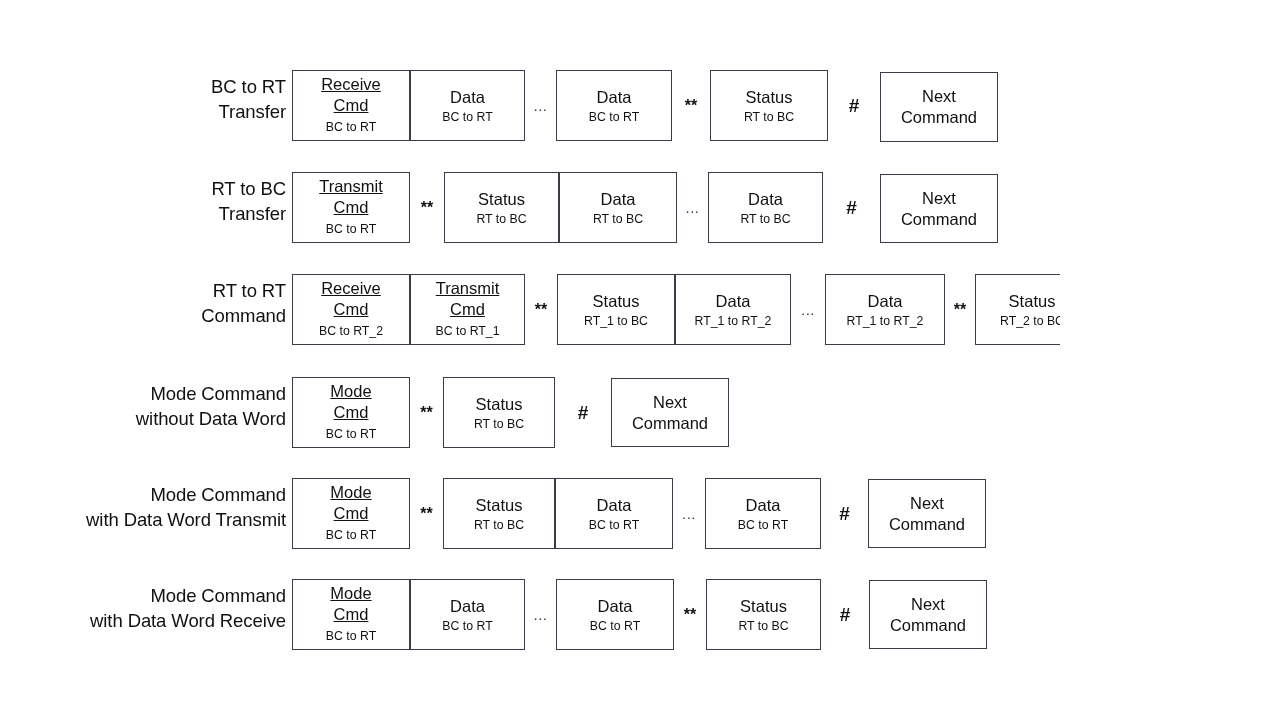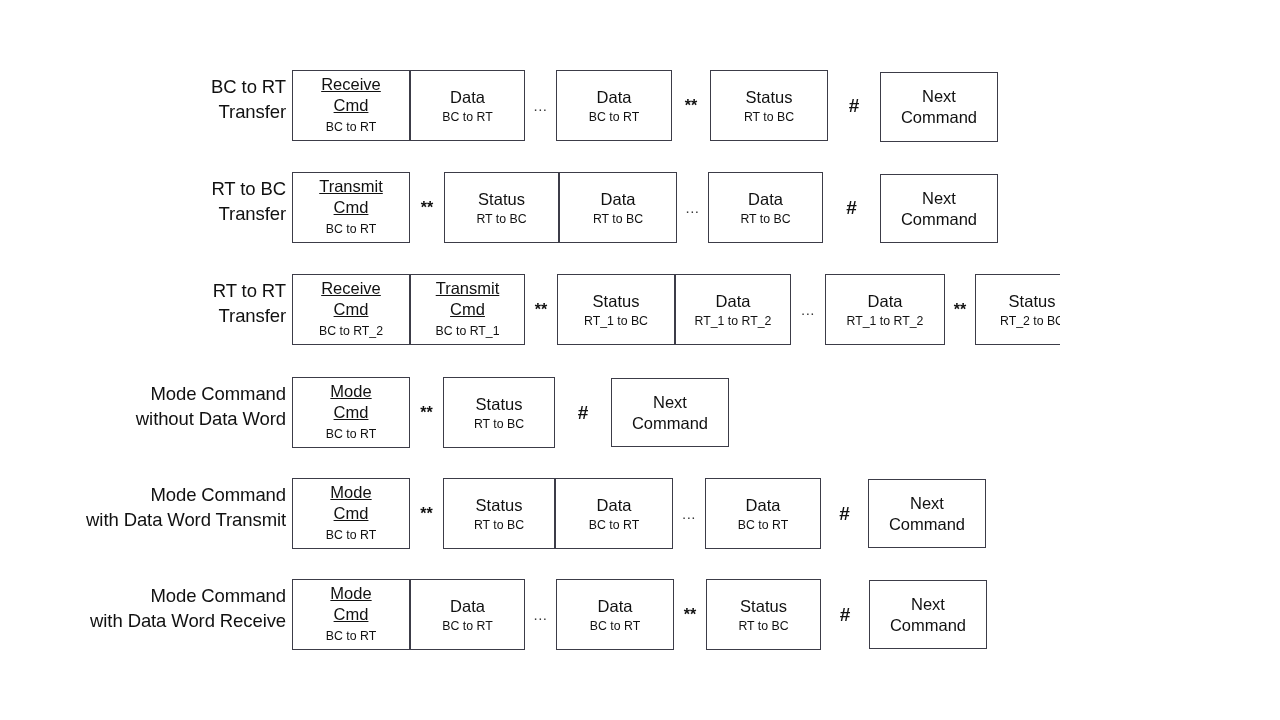--- a/index.html
+++ b/index.html
@@ -129,21 +129,21 @@
     <div class="word-box" style="left: 708px; top: 172px; width: 115px; height: 71px;">
       <div class="wb-main">Data</div>
       <div class="wb-sub">RT to BC</div>
     </div>
     <div class="sep sep-hash" style="left: 823px; top: 172px; width: 57px; height: 71px;">#</div>
     <div class="word-box" style="left: 880px; top: 174px; width: 118px; height: 69px;">
       <div class="wb-main">Next
 Command</div>
     </div>
     <div class="row-label" style="left: 60px; top: 278px; width: 226px;">RT to RT
-Transfer</div>
+Command</div>
     <div class="word-box tall" style="left: 292px; top: 274px; width: 118px; height: 71px;">
       <div class="wb-main">Receive
 Cmd</div>
       <div class="wb-sub">BC to RT_2</div>
     </div>
     <div class="word-box tall" style="left: 410px; top: 274px; width: 115px; height: 71px;">
       <div class="wb-main">Transmit
 Cmd</div>
       <div class="wb-sub">BC to RT_1</div>
     </div>

